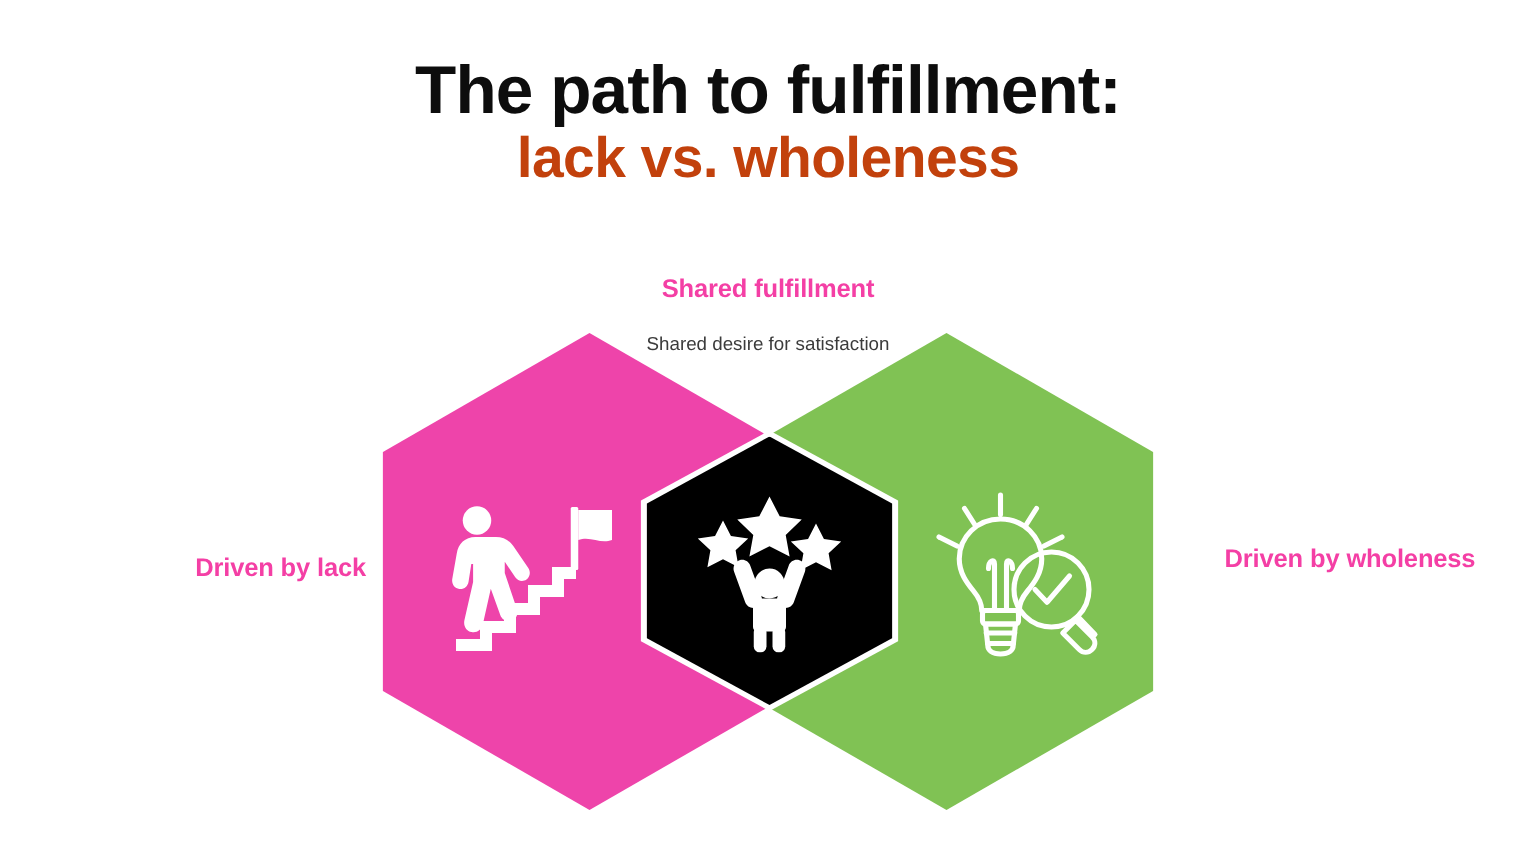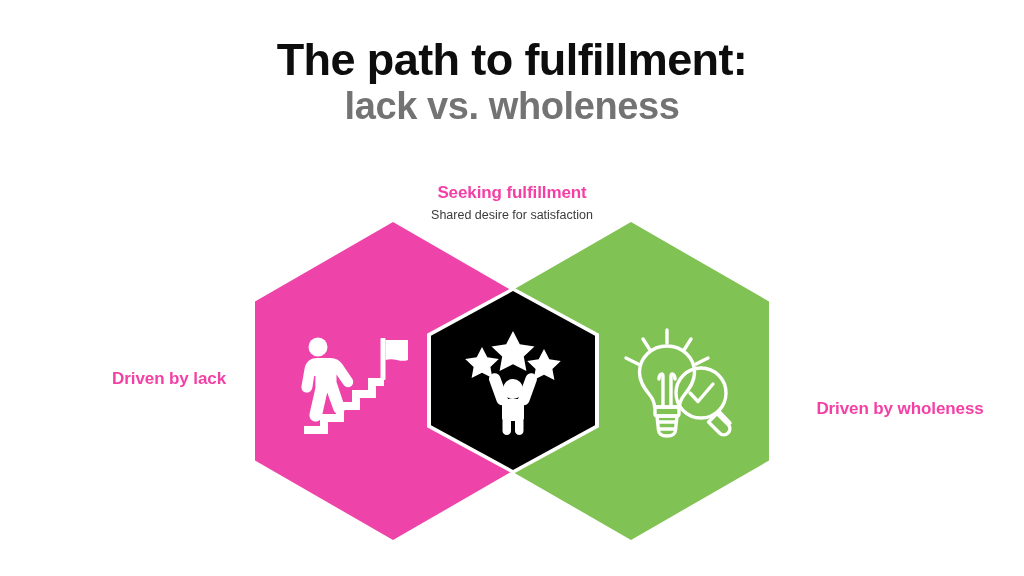--- a/index.html
+++ b/index.html
@@ -37,21 +37,21 @@
     letter-spacing: -0.6px;
     line-height: 1.05;
     color: #0d0d0d;
   }
   .title-line2 {
     display: block;
     font-size: 38px;
     font-weight: bold;
     letter-spacing: -0.4px;
     line-height: 1.25;
-    color: #737373;
+    color: #c2410c;
   }
 
   
   .diagram {
     position: absolute;
     left: 0;
     top: 0;
     width: 1024px;
     height: 576px;
   }
@@ -117,31 +117,31 @@
     font-size: 17px;
     font-weight: bold;
     line-height: 1.25;
     letter-spacing: -0.1px;
   }
   .callout .subline {
     font-size: 12.5px;
     font-weight: normal;
     color: #3b3b3b;
     line-height: 1.45;
-    margin-top: 3px;
+    margin-top: 17px;
   }
 
   .callout-top {
     left: 332px;
     top: 182px;
     width: 360px;
     text-align: center;
   }
   .callout-left {
-    left: 14px;
+    left: 32px;
     top: 368px;
     width: 212px;
     text-align: right;
   }
   .callout-right {
     left: 790px;
     top: 362px;
     width: 220px;
     text-align: center;
   }
@@ -231,25 +231,25 @@
           <line x1="100.5" y1="89" x2="112" y2="101"></line>
           <path d="M99 91.5 L110 102.5 C112.5 105 112.5 108.5 110 111 C107.5 113.5 104 113.5 101.5 111 L90.5 100 Z" fill="none"></path>
 
           <polyline points="72,71 80,79.5 95,62"></polyline>
         </g>
       </svg>
     </div>
   </div>
 
   <div class="callout callout-top">
-    <div class="headline" style="color:#f43fa5;">Seeking fulfillment</div>
+    <div class="headline" style="color:#f43fa5;">Shared fulfillment</div>
     <div class="subline">Shared desire for satisfaction</div>
   </div>
 
   <div class="callout callout-left">
     <div class="headline" style="color:#f43fa5;">Driven by lack</div>
   </div>
 
   <div class="callout callout-right">
-    <div class="headline" style="color:#f43fa5;margin-top:36px;">Driven by wholeness</div>
+    <div class="headline" style="color:#f43fa5;">Driven by wholeness</div>
   </div>
 
 </div>
 
 </body></html>

